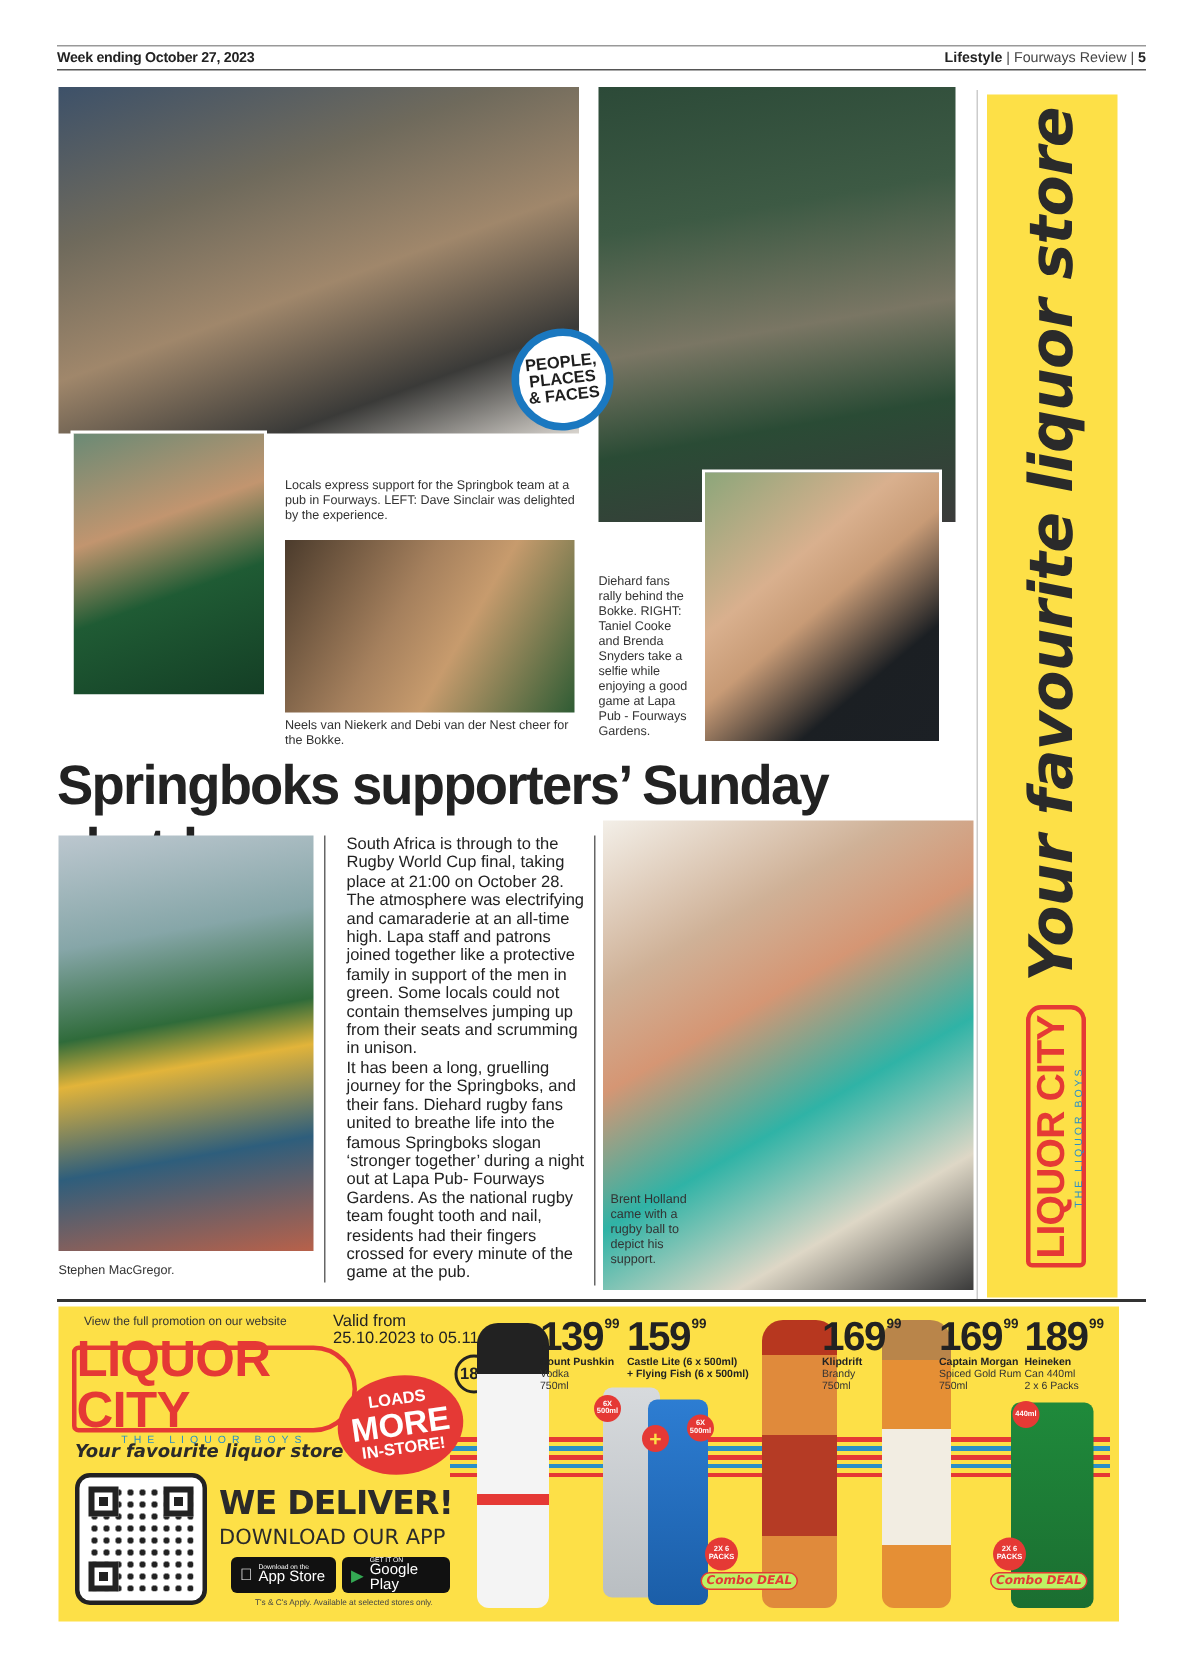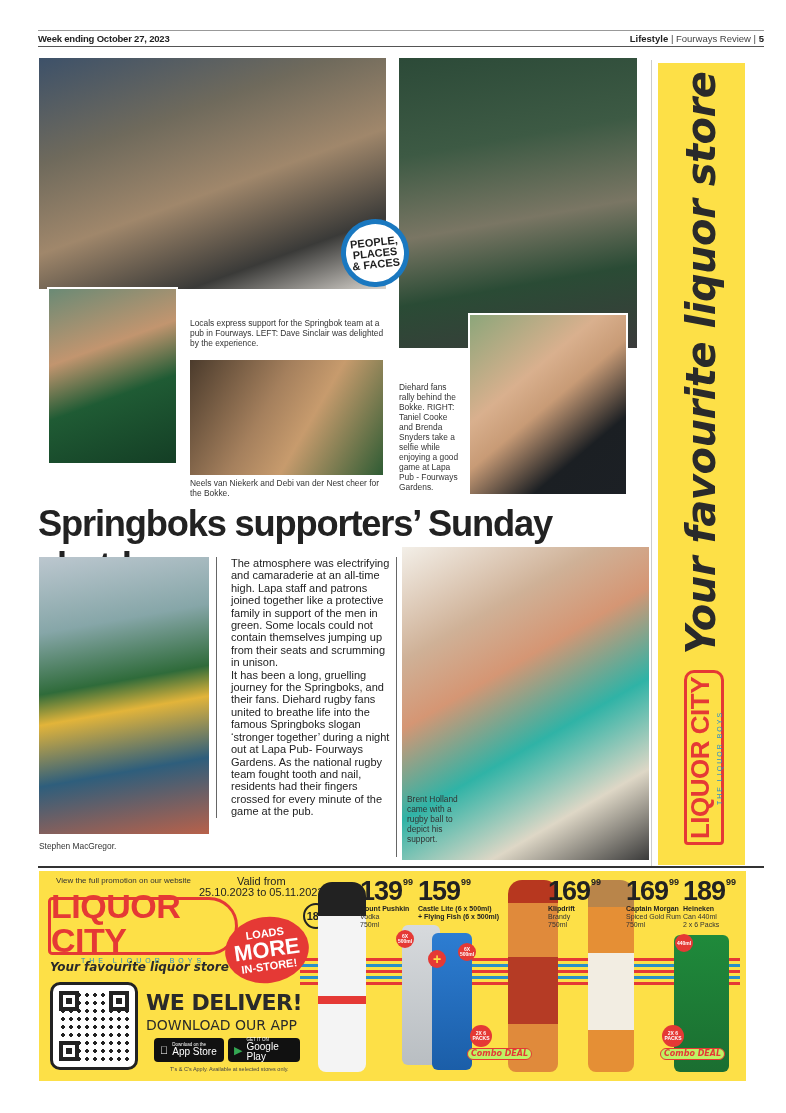--- a/index.html
+++ b/index.html
@@ -49,21 +49,21 @@
   .side-tagline span { display: block; transform: rotate(-90deg); white-space: nowrap; font-family: "DejaVu Sans", sans-serif; font-style: italic; font-weight: bold; font-size: 40px; color: #2a2a2a; letter-spacing: -0.5px; }
   .side-logo { left: 684px; top: 670px; width: 40px; height: 175px; border: 3px solid #e53935; border-radius: 10px 10px 4px 4px; background: #fde047; display: flex; align-items: center; justify-content: center; }
   .side-logo .txt { transform: rotate(-90deg); white-space: nowrap; text-align: center; }
   .side-logo .big { font-family: "Liberation Sans Narrow", "Liberation Sans", sans-serif; font-weight: bold; font-size: 26px; color: #e53935; letter-spacing: -0.5px; }
   .side-logo .small { font-size: 7px; color: #2a8fc8; letter-spacing: 2px; }
 
   
   .bottom-rule { left: 38px; top: 866px; width: 726px; height: 2px; background: #333; }
   .bottom-ad { left: 39px; top: 871px; width: 707px; height: 210px; background: #fde047; }
   .ad-promo { left: 56px; top: 876px; font-size: 8px; color: #333; font-family: Liberation Sans, sans-serif; }
-  .ad-valid { left: 199px; top: 876px; text-align: center; font-family: "Liberation Sans Narrow", "Liberation Sans", sans-serif; font-size: 11px; line-height: 11px; color: #222; }
+  .ad-valid { left: 222px; top: 876px; text-align: left; font-family: "Liberation Sans Narrow", "Liberation Sans", sans-serif; font-size: 11px; line-height: 11px; color: #222; }
   .ad-logo { left: 48px; top: 897px; width: 190px; height: 58px; border: 3px solid #e53935; border-radius: 6px 40px 40px 6px; display: flex; flex-direction: column; align-items: center; justify-content: center; }
   .ad-logo .big { font-family: "Liberation Sans Narrow", "Liberation Sans", sans-serif; font-weight: bold; font-size: 34px; line-height: 34px; color: #e53935; letter-spacing: -0.5px; }
   .ad-logo .small { font-size: 7px; color: #2a8fc8; letter-spacing: 4px; }
   .ad-tagline { left: 50px; top: 960px; font-family: "DejaVu Sans", sans-serif; font-style: italic; font-weight: bold; font-size: 12px; color: #2a2a2a; }
   .age-badge { left: 303px; top: 903px; width: 26px; height: 26px; border: 2.5px solid #222; border-radius: 50%; display: flex; align-items: center; justify-content: center; font-weight: bold; font-size: 11px; color: #222; }
   .loads-badge { left: 225px; top: 917px; width: 84px; height: 66px; border-radius: 50%; background: #e53935; color: #fff; display: flex; flex-direction: column; align-items: center; justify-content: center; font-family: "Liberation Sans", sans-serif; font-weight: bold; transform: rotate(-8deg); line-height: 1; }
   .loads-badge .l1 { font-size: 11px; }
   .loads-badge .l2 { font-size: 22px; }
   .loads-badge .l3 { font-size: 11px; }
   .stripes { left: 300px; top: 958px; width: 440px; height: 28px; background: repeating-linear-gradient(180deg, #e53935 0 3px, #fde047 3px 6px, #2a8fc8 6px 9px, #fde047 9px 12px); }
@@ -135,20 +135,21 @@
 <div class="abs caption cap1">Locals express support for the Springbok team at a pub in Fourways. LEFT: Dave Sinclair was delighted by the experience.</div>
 <div class="abs caption cap2">Neels van Niekerk and Debi van der Nest cheer for the Bokke.</div>
 <div class="abs caption cap3">Diehard fans rally behind the Bokke. RIGHT: Taniel Cooke and Brenda Snyders take a selfie while enjoying a good game at Lapa Pub - Fourways Gardens.</div>
 
 <h1 class="abs headline">Springboks supporters’ Sunday shutdown</h1>
 
 <div class="abs photo p6" title="Stephen MacGregor with Springboks flag"></div>
 <div class="abs caption cap4">Stephen MacGregor.</div>
 
 <div class="abs body-col">
+  <p>South Africa is through to the Rugby World Cup final, taking place at 21:00 on October 28.</p>
   <p>The atmosphere was electrifying and camaraderie at an all-time high. Lapa staff and patrons joined together like a protective family in support of the men in green. Some locals could not contain themselves jumping up from their seats and scrumming in unison.</p>
   <p>It has been a long, gruelling journey for the Springboks, and their fans. Diehard rugby fans united to breathe life into the famous Springboks slogan ‘stronger together’ during a night out at Lapa Pub- Fourways Gardens. As the national rugby team fought tooth and nail, residents had their fingers crossed for every minute of the game at the pub.</p>
 </div>
 <div class="abs divider-v"></div>
 
 <div class="abs photo p7" title="Brent Holland holding rugby ball"></div>
 <div class="abs caption cap5">Brent Holland came with a rugby ball to depict his support.</div>
 
 <div class="abs right-rule"></div>
 

